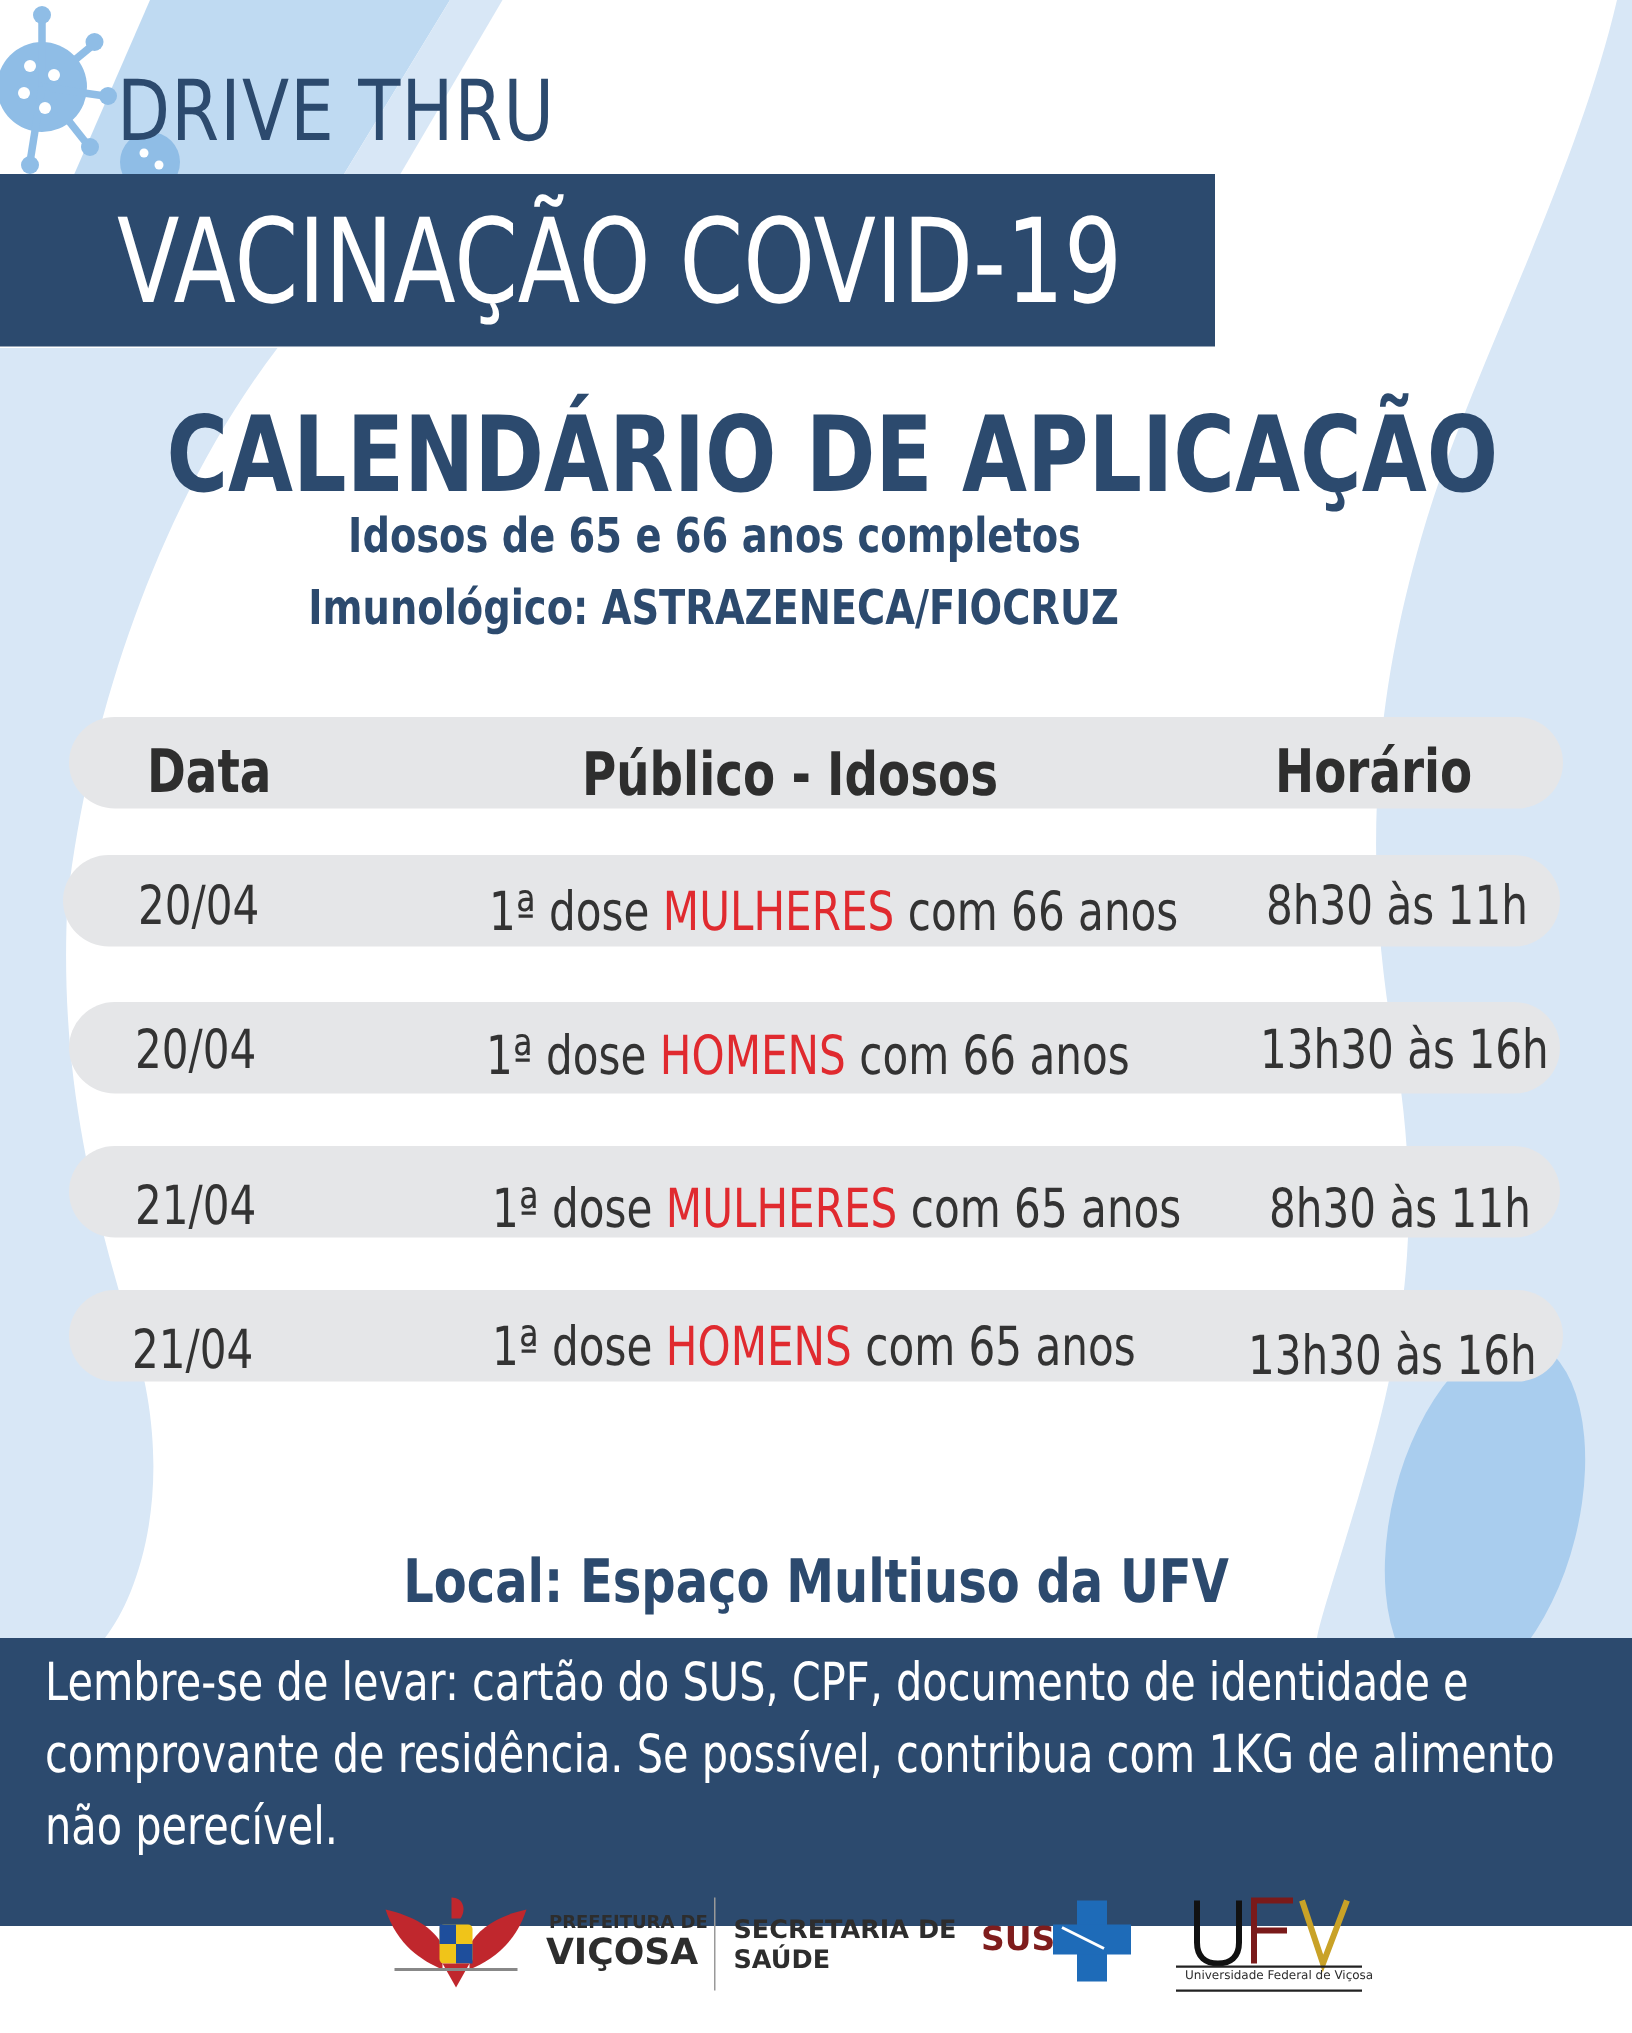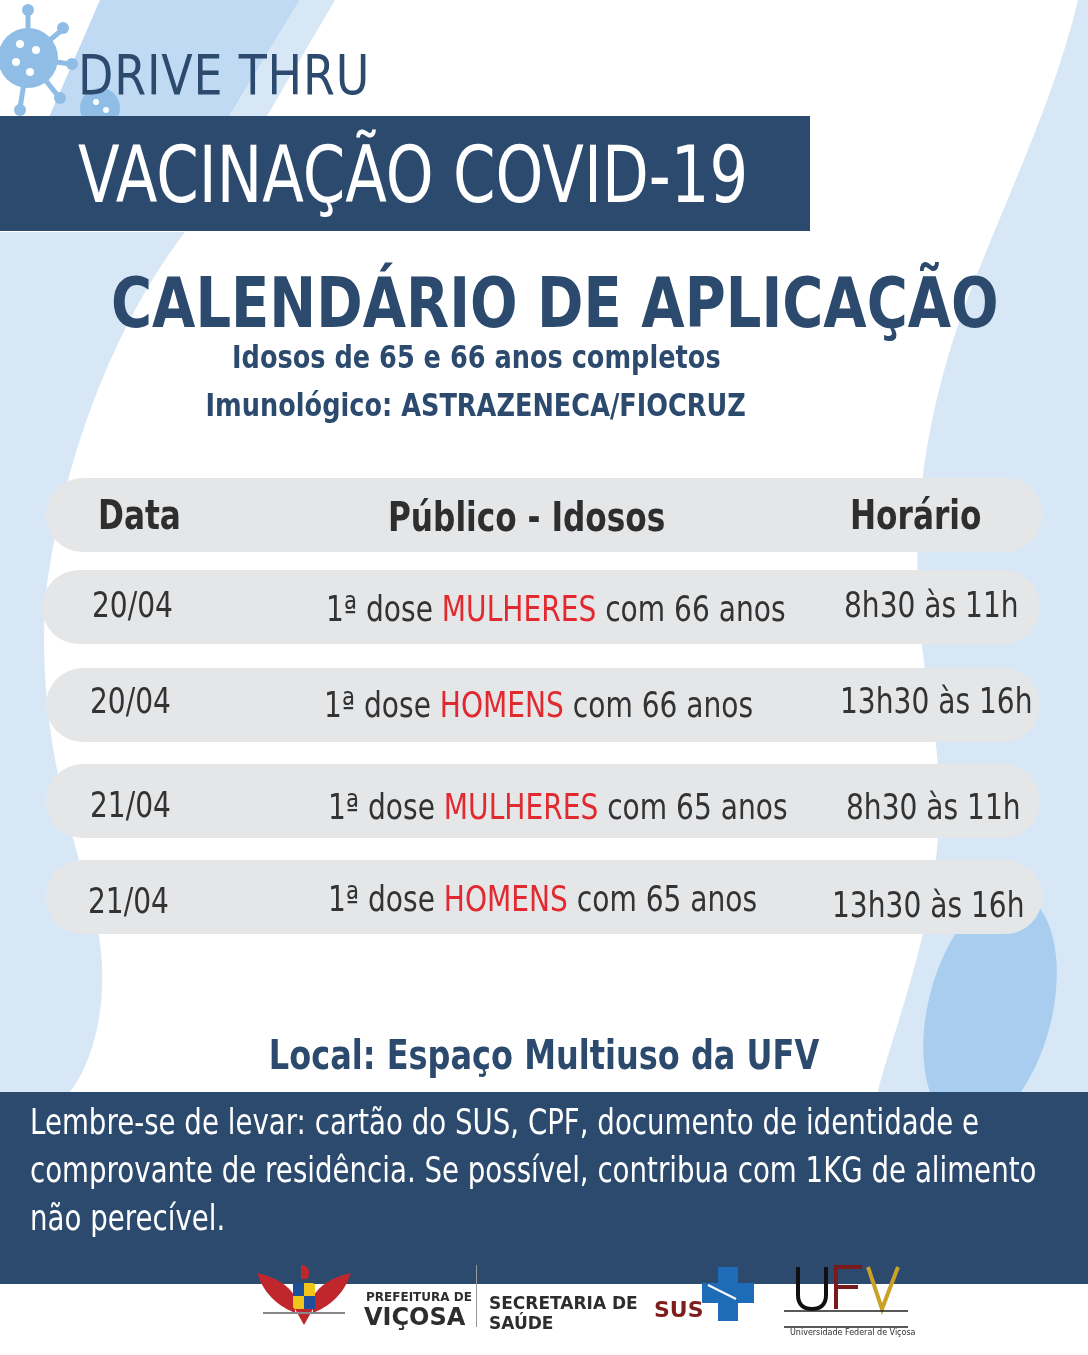--- a/index.html
+++ b/index.html
@@ -14,37 +14,37 @@
   .title-band span { position:absolute; left:78px; top:14px; font-size:78px; color:#ffffff;
                      transform:scaleX(0.78); transform-origin:left top; white-space:nowrap; font-family:"DejaVu Sans", sans-serif; }
 
   .cal-title { left:0; width:1088px; top:262px; text-align:left; }
   .cal-title span { display:inline-block; font-size:70px; font-weight:bold; color:#2c4a6e;
                     transform:scaleX(0.80); white-space:nowrap; font-family:"DejaVu Sans", sans-serif; }
   .subline { left:0; width:952px; text-align:center;text-decoration:underline; }
   .subline span { display:inline-block; font-size:32px; font-weight:bold; color:#2c4a6e;
                   transform:scaleX(0.80); white-space:nowrap; font-family:"DejaVu Sans", sans-serif; }
 
-  .pill { background:#e5e6e8; border-radius:38px; height:74px; }
+  .pill { background:#e5e6e8; border-radius:38px; height:61px; }
   .cell { position:absolute; white-space:nowrap; color:#333333; font-family:"DejaVu Sans", sans-serif; }
   .hdr { font-weight:bold; font-size:40px; transform:scaleX(0.78); transform-origin:left top; color:#2e2e2e; }
   .row-txt { font-size:36px; transform:scaleX(0.78); transform-origin:left top; }
   .red { color:#e02a2f; }
 
   .local { left:0; width:1088px; top:1032px; text-align:center; }
   .local span { display:inline-block; font-size:40px; font-weight:bold; color:#2c4a6e;
                 transform:scaleX(0.80); white-space:nowrap; font-family:"DejaVu Sans", sans-serif; }
 
   .reminder { left:0; top:1092px; width:1088px; height:192px; background:#2c4a6e; }
   .reminder p { margin:0; position:absolute; left:30px; top:6px; width:1280px; color:#ffffff;
                 font-size:35px; line-height:48px; transform:scaleX(0.79); transform-origin:left top;
                 font-family:"DejaVu Sans", sans-serif; }
 
   .logos { left:0; top:1255px; width:1088px; height:100px; }
-  .logo-txt { position:absolute; font-weight:bold; color:#2d2d2d; font-family:"DejaVu Sans", sans-serif; white-space:nowrap;margin-top:16px; }
+  .logo-txt { position:absolute; font-weight:bold; color:#2d2d2d; font-family:"DejaVu Sans", sans-serif; white-space:nowrap; }
 </style>
 </head>
 <body>
 
 <svg class="bg" width="1088" height="1355" viewBox="0 0 1088 1355">
 
   <polygon points="100,0 300,0 160,230 0,230" fill="#a9cdee" opacity="0.75"></polygon>
   <polygon points="300,0 335,0 200,230 160,230" fill="#d8e7f6"></polygon>
 
   <path d="M0,232 L185,232 C110,330 60,470 45,600 C40,700 55,780 85,880 C120,980 95,1060 70,1092 L0,1092 Z" fill="#d8e7f6"></path>

